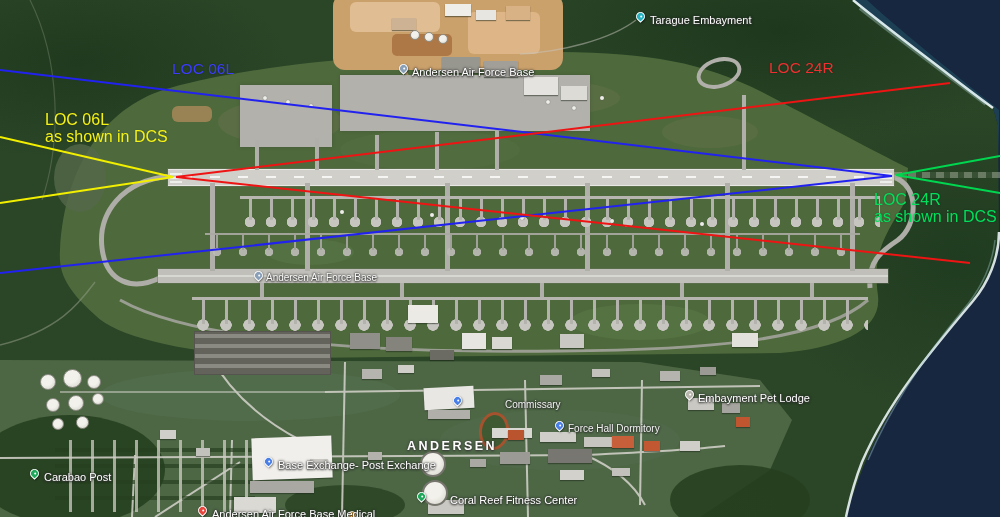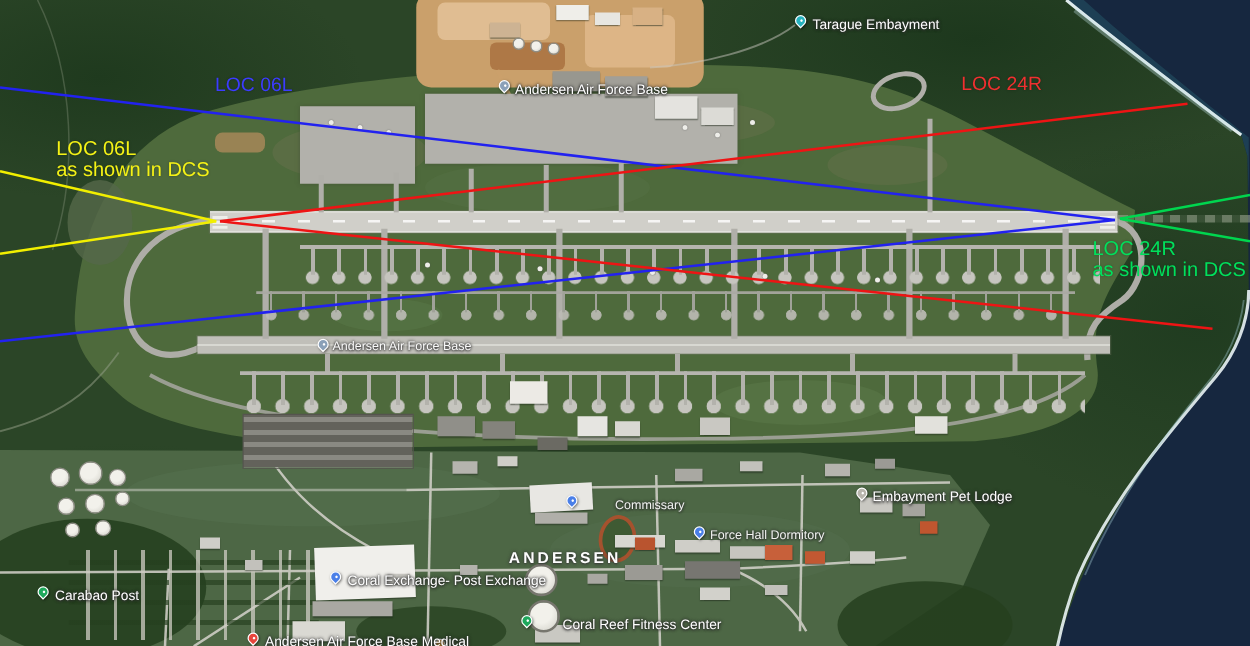--- a/index.html
+++ b/index.html
@@ -270,28 +270,28 @@
     </svg>
 
   <div id="labels">
       <div class="pin" style="left: 636px; top: 12px; background: rgb(39, 179, 191);"></div>
       <div class="map-label" style="left: 650px; top: 14px;">Tarague Embayment</div>
       <div class="pin" style="left: 399px; top: 64px; background: rgb(138, 160, 184);"></div>
       <div class="map-label" style="left: 412px; top: 66px;">Andersen Air Force Base</div>
       <div class="pin" style="left: 254px; top: 271px; background: rgb(138, 160, 184);"></div>
       <div class="map-label small" style="left: 266px; top: 272px;">Andersen Air Force Base</div>
       <div class="pin" style="left: 453px; top: 396px; background: rgb(74, 127, 232);"></div>
-      <div class="map-label small" style="left: 456px; top: 399px; padding-left: 36px;">Commissary</div>
+      <div class="map-label small" style="left: 469px; top: 399px; padding-left: 36px;">Commissary</div>
       <div class="pin" style="left: 685px; top: 390px; background: rgb(184, 181, 173);"></div>
       <div class="map-label" style="left: 698px; top: 392px;">Embayment Pet Lodge</div>
       <div class="pin" style="left: 555px; top: 421px; background: rgb(74, 127, 232);"></div>
       <div class="map-label small" style="left: 568px; top: 423px;">Force Hall Dormitory</div>
       <div class="map-label district" style="left: 407px; top: 439px;">ANDERSEN</div>
       <div class="pin" style="left: 264px; top: 457px; background: rgb(74, 127, 232);"></div>
-      <div class="map-label" style="left: 278px; top: 459px;">Coral Exchange- Post Exchange</div>
+      <div class="map-label" style="left: 278px; top: 459px;">Base Exchange- Post Exchange</div>
       <div class="pin" style="left: 30px; top: 469px; background: rgb(31, 168, 92);"></div>
       <div class="map-label" style="left: 44px; top: 471px;">Carabao Post</div>
       <div class="pin" style="left: 417px; top: 492px; background: rgb(31, 168, 92);"></div>
       <div class="map-label" style="left: 430px; top: 494px; padding-left: 20px;">Coral Reef Fitness Center</div>
       <div class="pin" style="left: 198px; top: 506px; background: rgb(232, 69, 60);"></div>
       <div class="map-label" style="left: 212px; top: 508px;">Andersen Air Force Base Medical</div>
     </div>
 
   <div id="annotations">
       <div class="anno-text" style="left: 172px; top: 61px; color: rgb(60, 60, 255); font-size: 15.5px;">

